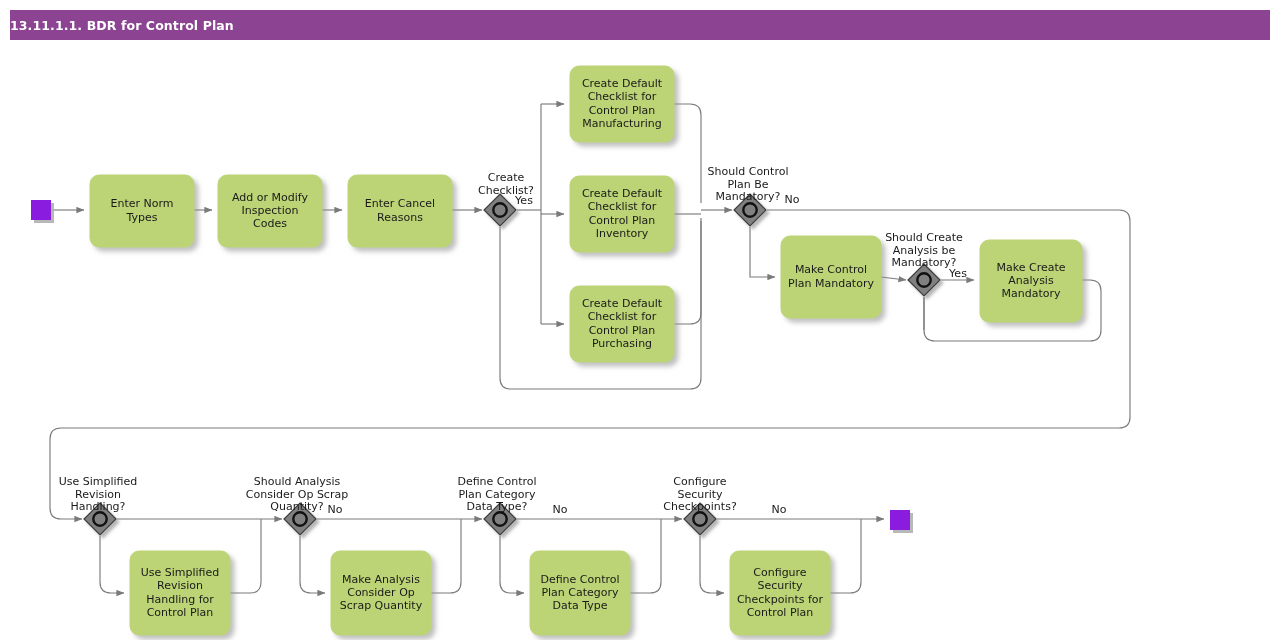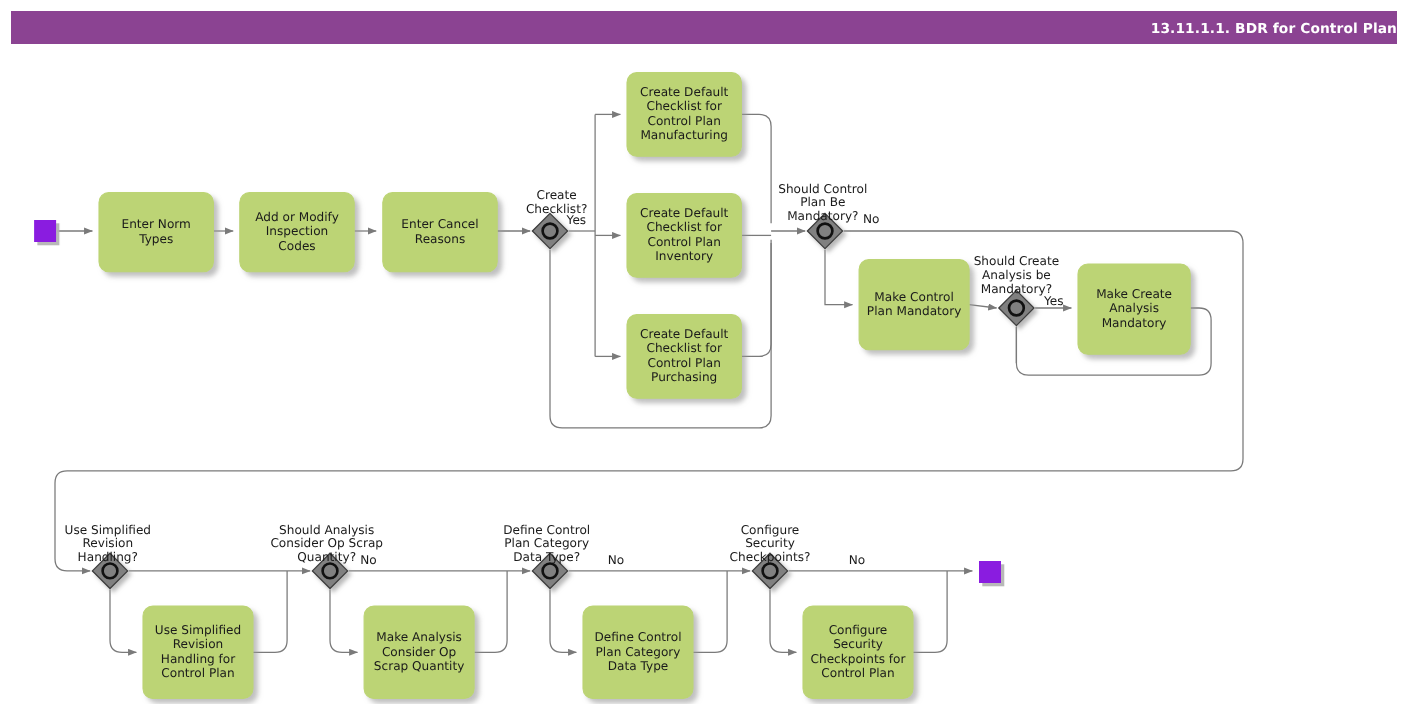--- a/index.html
+++ b/index.html
@@ -25,21 +25,21 @@
     left: 10px;
     top: 10px;
     width: 1260px;
     height: 30px;
     background: #8b4392;
     color: #ffffff;
     font-size: 12.5px;
     font-weight: bold;
     display: flex;
     align-items: center;
-    justify-content: flex-end;
+    justify-content: flex-start;
     letter-spacing: 0.1px;
     font-family: "DejaVu Sans", sans-serif;
   }
   svg.flow {
     position: absolute;
     left: 0;
     top: 0;
     width: 1280px;
     height: 640px;
   }

